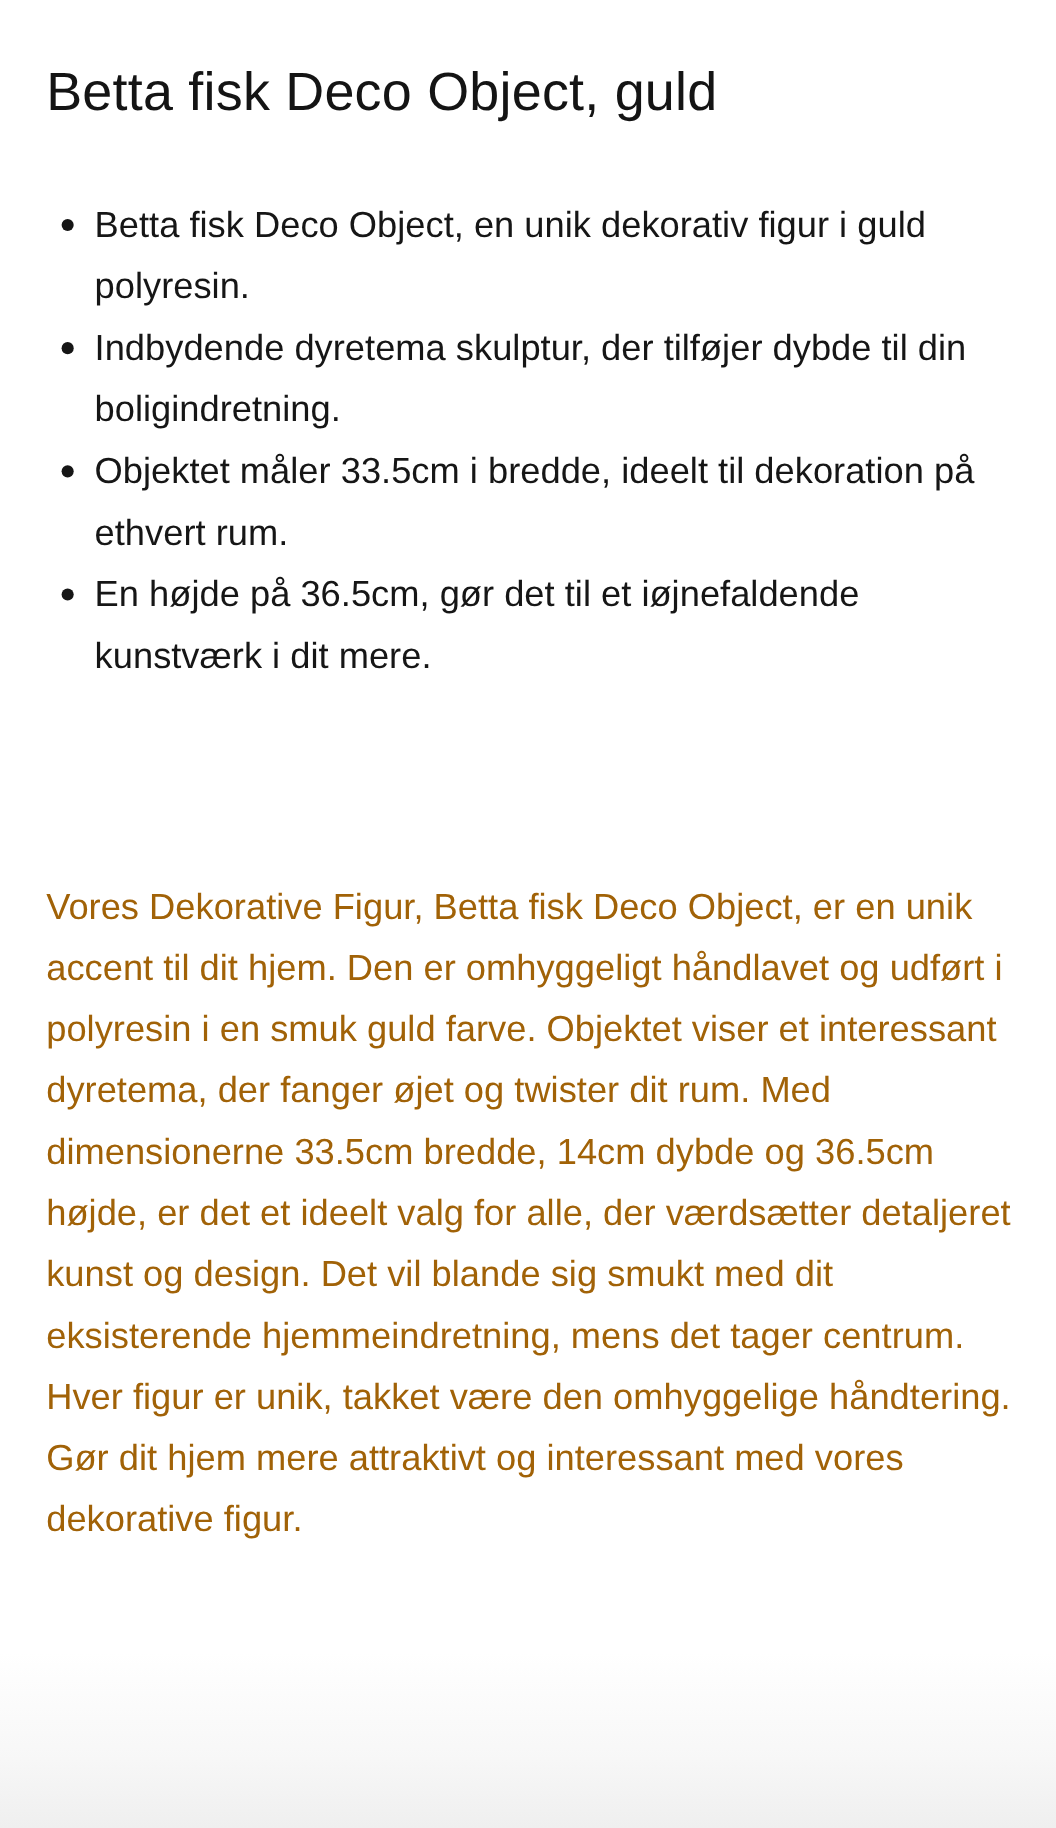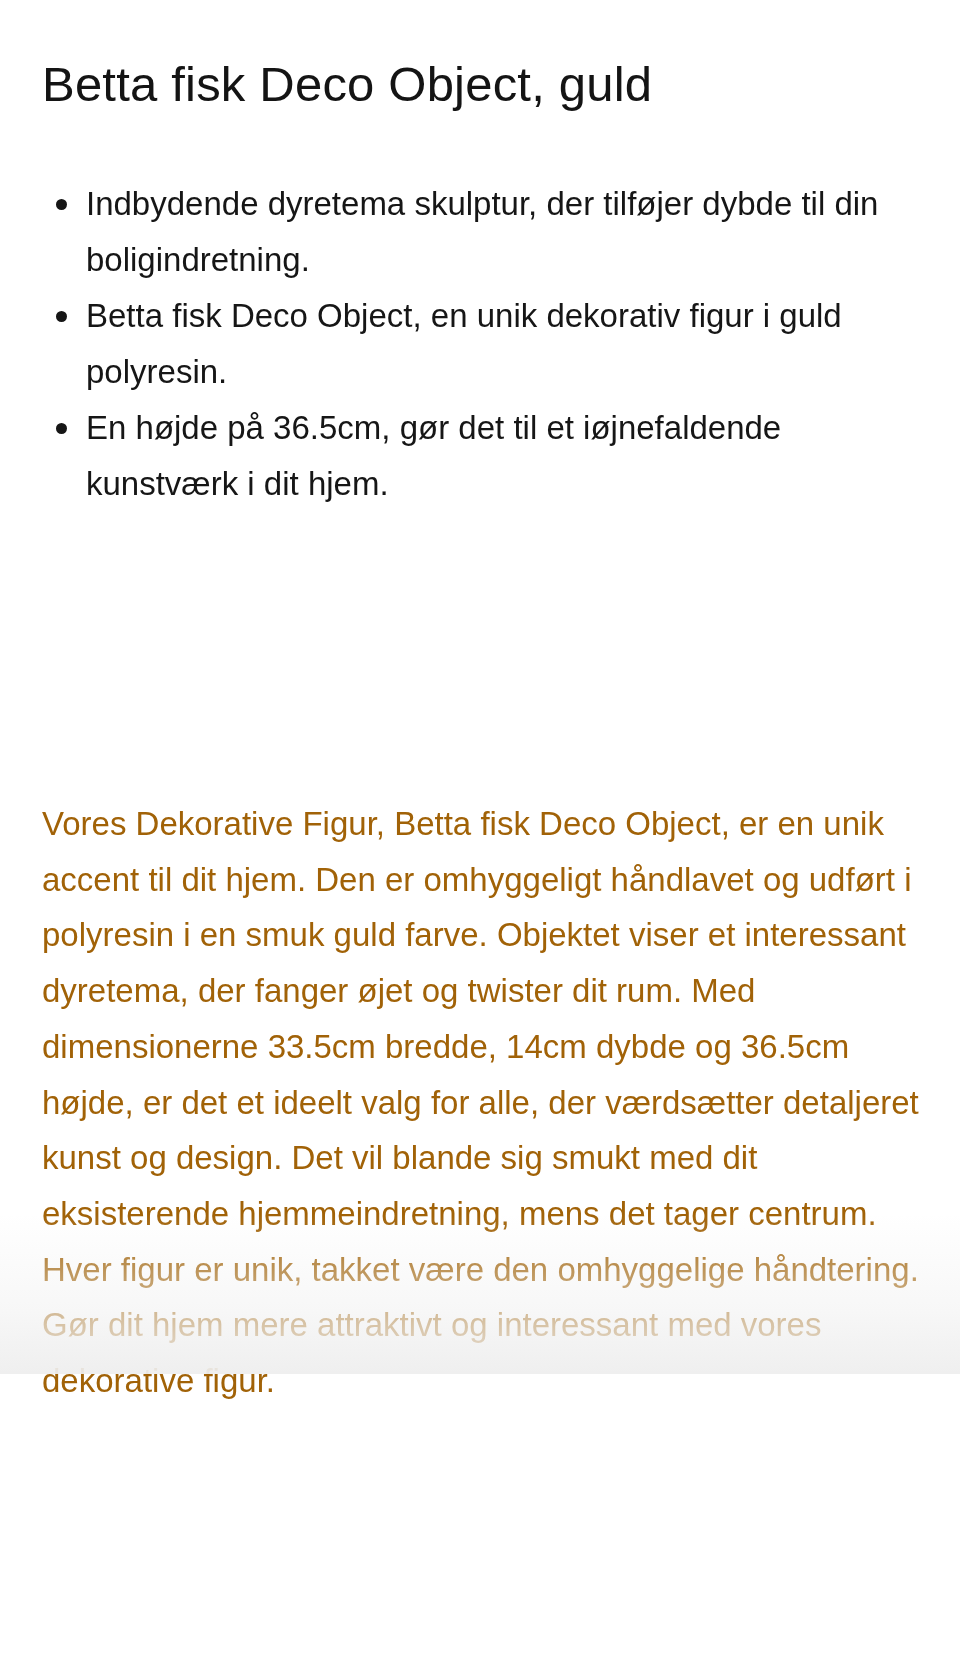--- a/index.html
+++ b/index.html
@@ -13,21 +13,21 @@
       position: relative;
       overflow: hidden;
       color: #1a1a1a;
       font-family: "Liberation Sans", "DejaVu Sans", sans-serif;
     }
     .page {
       position: absolute;
       left: 0;
       top: 0;
       width: 960px;
-      height: 1374px;
+      height: 1662px;
     }
     .content {
       position: absolute;
       left: 42px;
       top: 48px;
       width: 880px;
     }
     .title {
       margin: 0;
       font-weight: 400;
@@ -84,28 +84,32 @@
 </head>
 <body>
 
 <div class="page">
   <div class="content">
     <h1 class="title">Betta fisk Deco Object, guld</h1>
 
     <ul class="bullets">
       <li class="bullet-item">
         <span class="bullet-dot"></span>
+        <span>Betta fisk Deco Object, en unik dekorativ figur i guld polyresin.</span>
+      </li>
+      <li class="bullet-item">
+        <span class="bullet-dot"></span>
         <span>Indbydende dyretema skulptur, der tilføjer dybde til din boligindretning.</span>
       </li>
       <li class="bullet-item">
         <span class="bullet-dot"></span>
-        <span>Betta fisk Deco Object, en unik dekorativ figur i guld polyresin.</span>
+        <span>Objektet måler 33.5cm i bredde, ideelt til dekoration på ethvert rum.</span>
       </li>
       <li class="bullet-item">
         <span class="bullet-dot"></span>
-        <span>En højde på 36.5cm, gør det til et iøjnefaldende kunstværk i dit hjem.</span>
+        <span>En højde på 36.5cm, gør det til et iøjnefaldende kunstværk i dit mere.</span>
       </li>
     </ul>
 
     <p class="description">Vores Dekorative Figur, Betta fisk Deco Object, er en unik accent til dit hjem. Den er omhyggeligt håndlavet og udført i polyresin i en smuk guld farve. Objektet viser et interessant dyretema, der fanger øjet og twister dit rum. Med dimensionerne 33.5cm bredde, 14cm dybde og 36.5cm højde, er det et ideelt valg for alle, der værdsætter detaljeret kunst og design. Det vil blande sig smukt med dit eksisterende hjemmeindretning, mens det tager centrum. Hver figur er unik, takket være den omhyggelige håndtering. Gør dit hjem mere attraktivt og interessant med vores dekorative figur.</p>
   </div>
   <div class="bottom-fade"></div>
 </div>
 
 </body></html>

